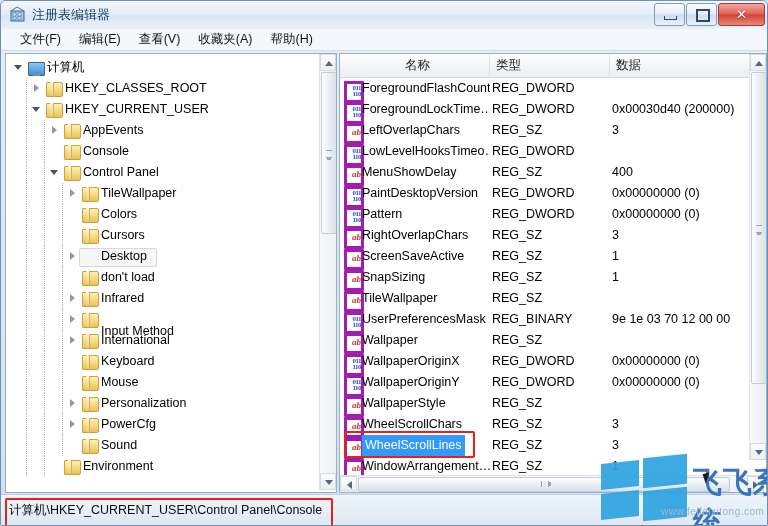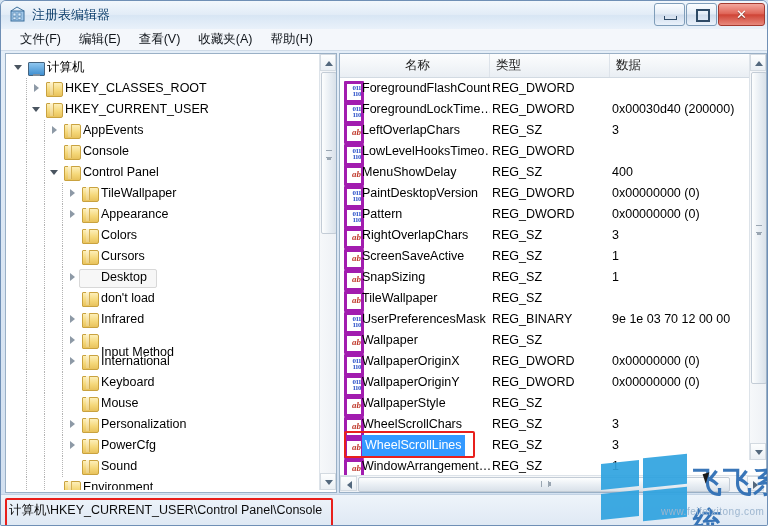--- a/index.html
+++ b/index.html
@@ -323,30 +323,20 @@
           <span class="arrow closed" style="left: 62px;">
             <i></i>
           </span>
           <span class="folder" style="left: 76px;"></span>
           <span class="tlabel" style="position: absolute; left: 95px; top: 0px;">TileWallpaper</span>
         </div>
         <div class="tnode">
           <div class="dotline" style="left: 20px;"></div>
           <div class="dotline" style="left: 38px;"></div>
           <div class="dotline" style="left: 56px;"></div>
-          <span class="arrow closed" style="left: 62px;">
-            <i></i>
-          </span>
-          <span class="folder" style="left: 76px;"></span>
-          <span class="tlabel" style="position: absolute; left: 95px; top: 0px;">Appearance</span>
-        </div>
-        <div class="tnode">
-          <div class="dotline" style="left: 20px;"></div>
-          <div class="dotline" style="left: 38px;"></div>
-          <div class="dotline" style="left: 56px;"></div>
           <span class="folder" style="left: 76px;"></span>
           <span class="tlabel" style="position: absolute; left: 95px; top: 0px;">Colors</span>
         </div>
         <div class="tnode">
           <div class="dotline" style="left: 20px;"></div>
           <div class="dotline" style="left: 38px;"></div>
           <div class="dotline" style="left: 56px;"></div>
           <span class="folder" style="left: 76px;"></span>
           <span class="tlabel" style="position: absolute; left: 95px; top: 0px;">Cursors</span>
         </div>

